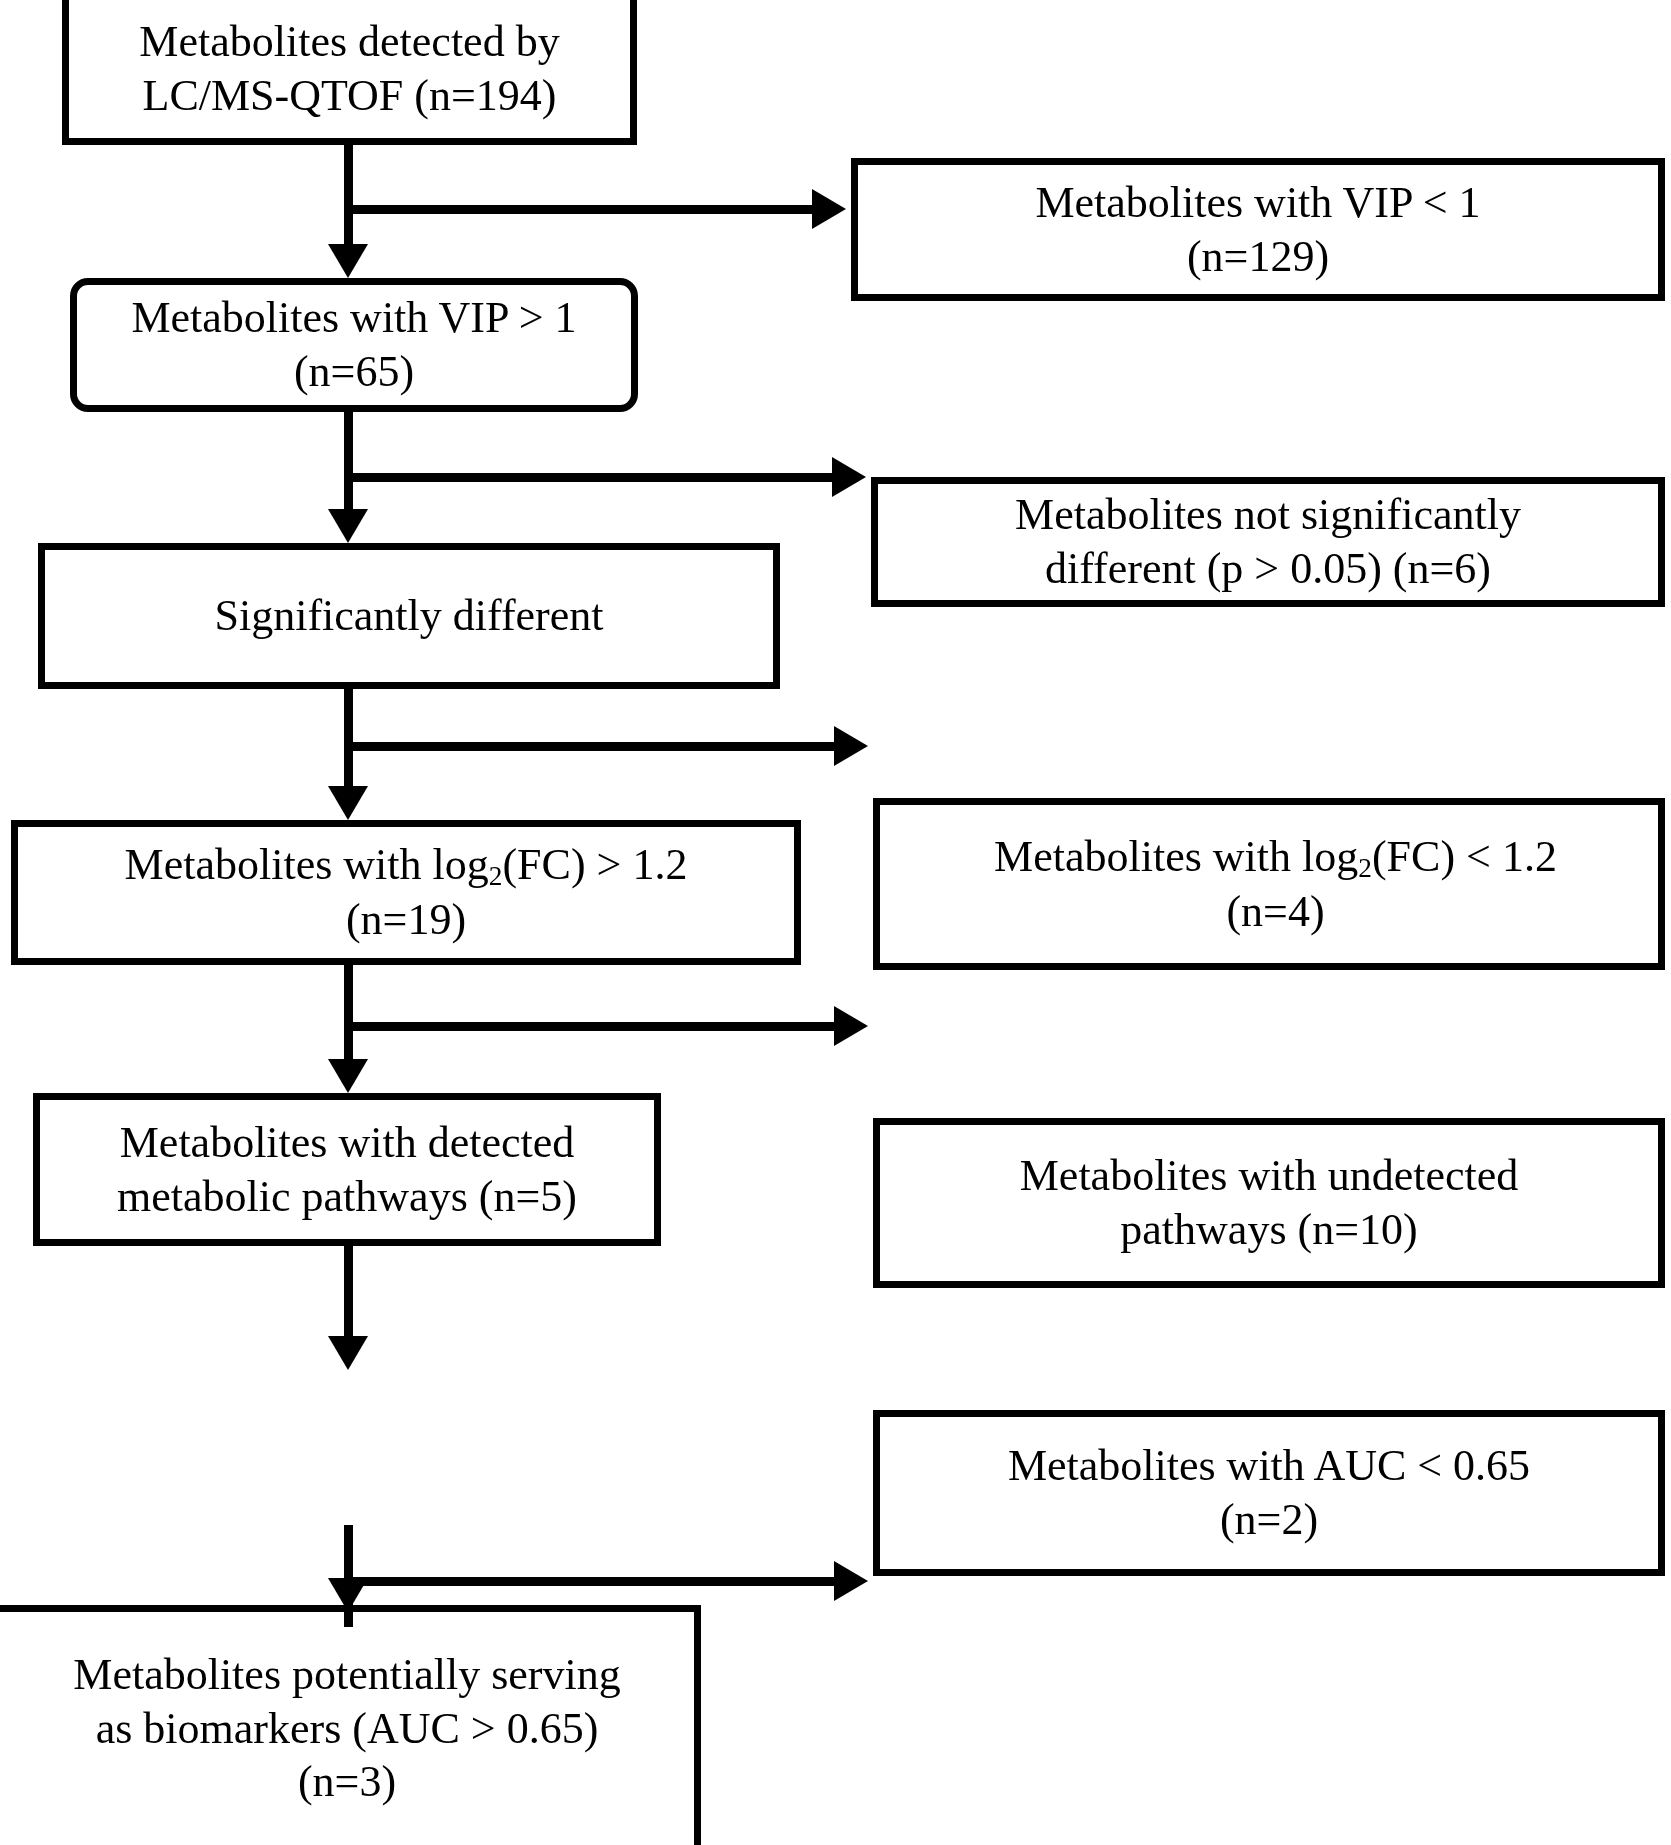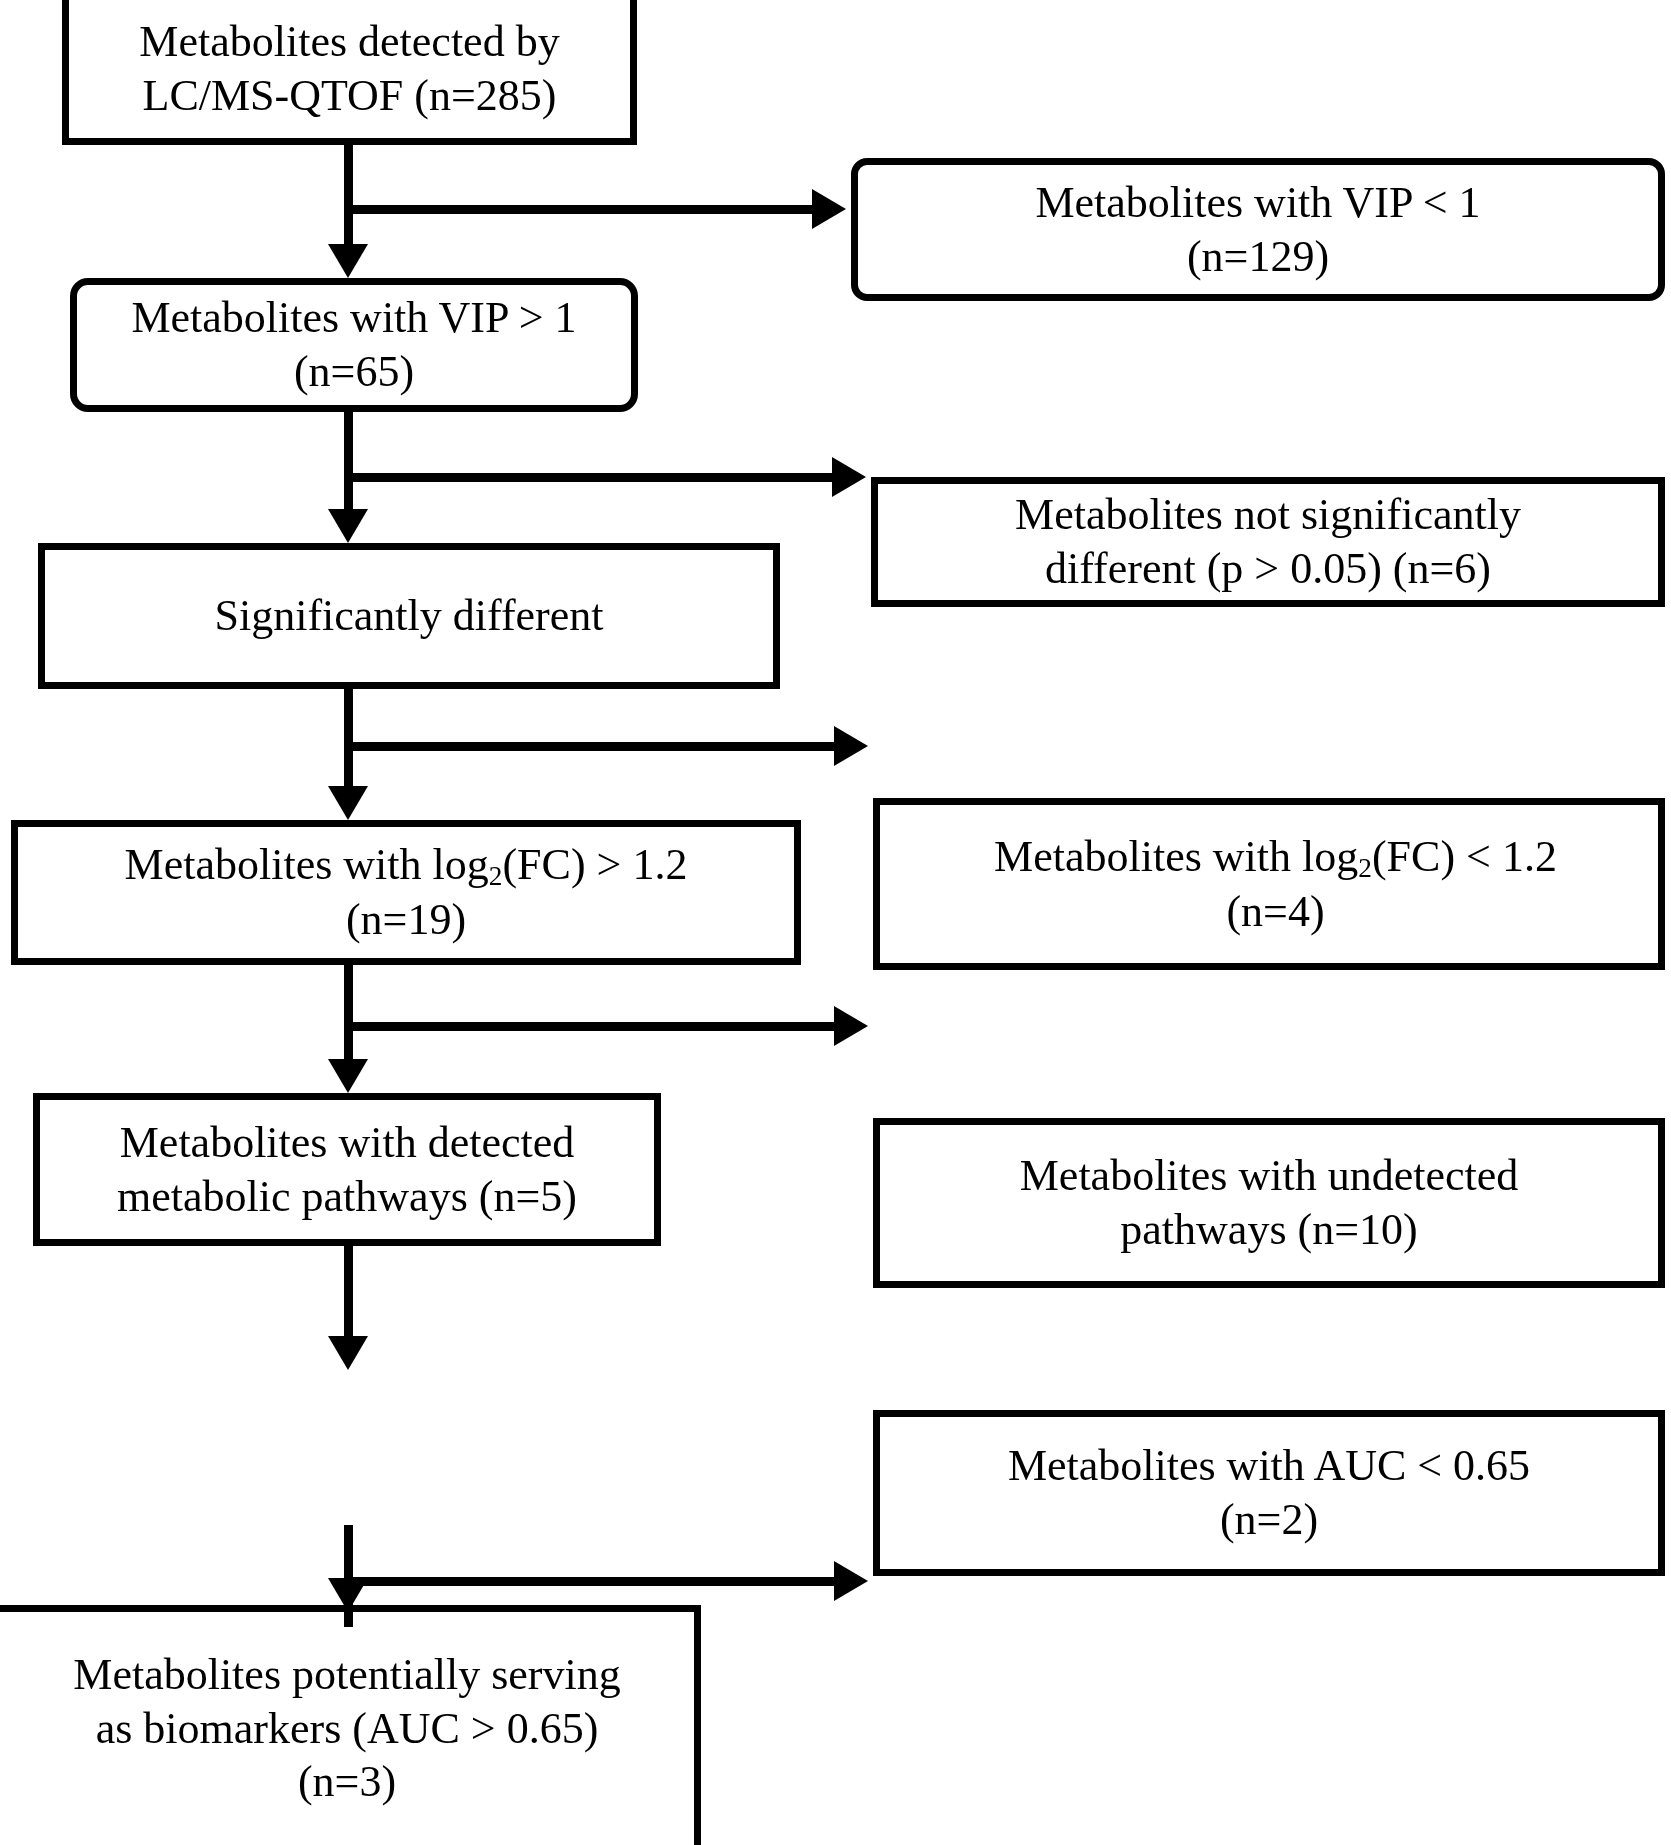--- a/index.html
+++ b/index.html
@@ -36,21 +36,21 @@
   }
   
   .n1 { left: 62px;  top: -7px;   width: 575px; height: 152px; font-size: 44px; }
   .n2 { left: 70px;  top: 278px;  width: 568px; height: 134px; font-size: 44px; border-radius: 18px; }
   .n3 { left: 38px;  top: 543px;  width: 742px; height: 146px; font-size: 44px; }
   .n4 { left: 11px;  top: 820px;  width: 790px; height: 145px; font-size: 44px; }
   .n5 { left: 33px;  top: 1093px; width: 628px; height: 153px; font-size: 44px; }
   .n7 { left: -7px;  top: 1605px; width: 708px; height: 247px; font-size: 44px; }
 
   
-  .r1 { left: 851px; top: 158px;  width: 814px; height: 143px; font-size: 44px; border-radius: 16px; }
+  .r1 { left: 851px; top: 158px;  width: 814px; height: 143px; font-size: 44px; }
   .r2 { left: 871px; top: 477px;  width: 794px; height: 130px; font-size: 44px; }
   .r3 { left: 873px; top: 798px;  width: 792px; height: 172px; font-size: 44px; padding-left: 21px; }
   .r4 { left: 873px; top: 1118px; width: 792px; height: 170px; font-size: 44px; text-align: center; }
   .r5 { left: 873px; top: 1410px; width: 792px; height: 166px; font-size: 44px; }
 
   
   .vline { position: absolute; background: #000000; width: 9px; }
   .hline { position: absolute; background: #000000; height: 9px; }
   .arrowdown {
     position: absolute;
@@ -67,21 +67,21 @@
     border-left: 34px solid #000000;
   }
   sub { font-size: 0.62em; vertical-align: -0.22em; }
 </style>
 </head>
 <body>
 
 <div id="canvas">
 
   <div class="node n1">
-    <span class="txt"><span>Metabolites detected by</span><br><span>LC/MS-QTOF (n=285)</span></span>
+    <span class="txt"><span>Metabolites detected by</span><br><span>LC/MS-QTOF (n=194)</span></span>
   </div>
 
   <div class="node n2">
     <span class="txt"><span>Metabolites with VIP &gt; 1</span><br><span>(n=65)</span></span>
   </div>
 
   <div class="node n3">
     <span class="txt"><span>Significantly different</span><br></span>
   </div>
 

